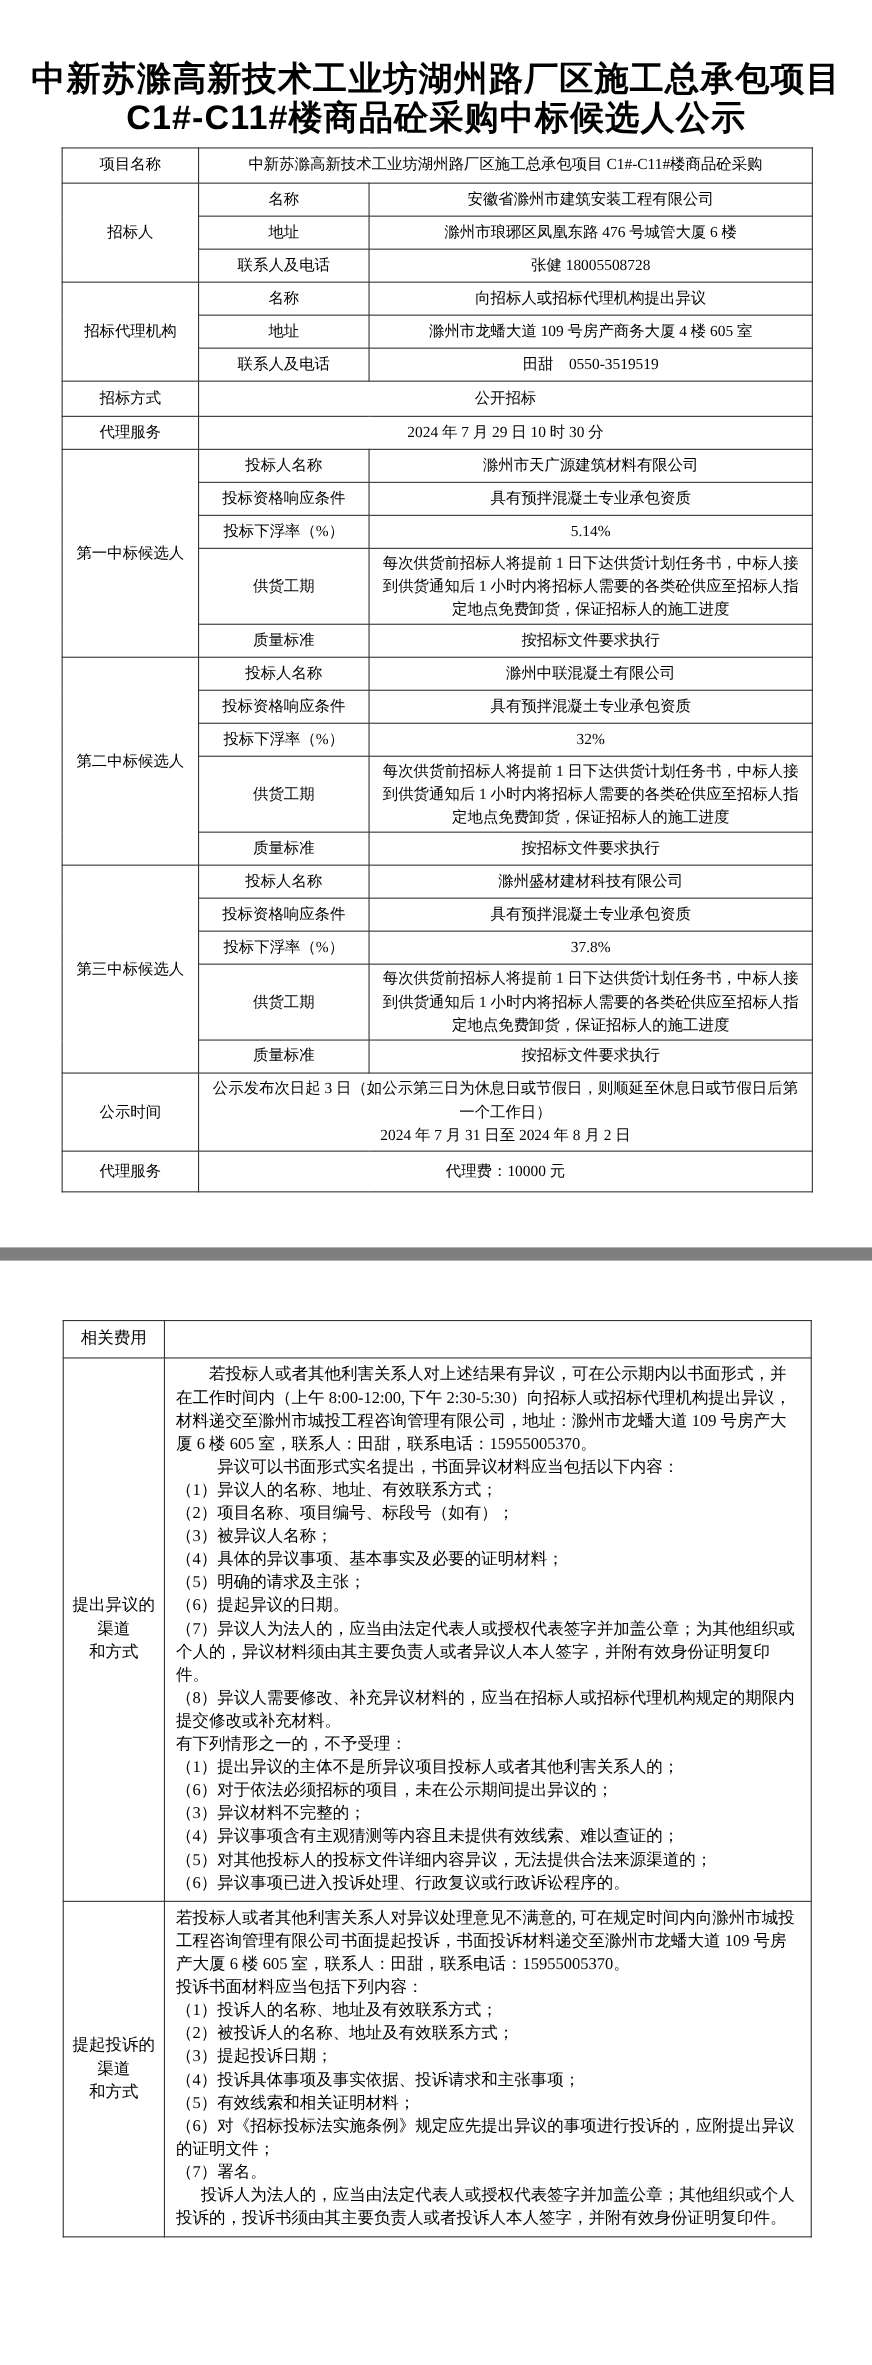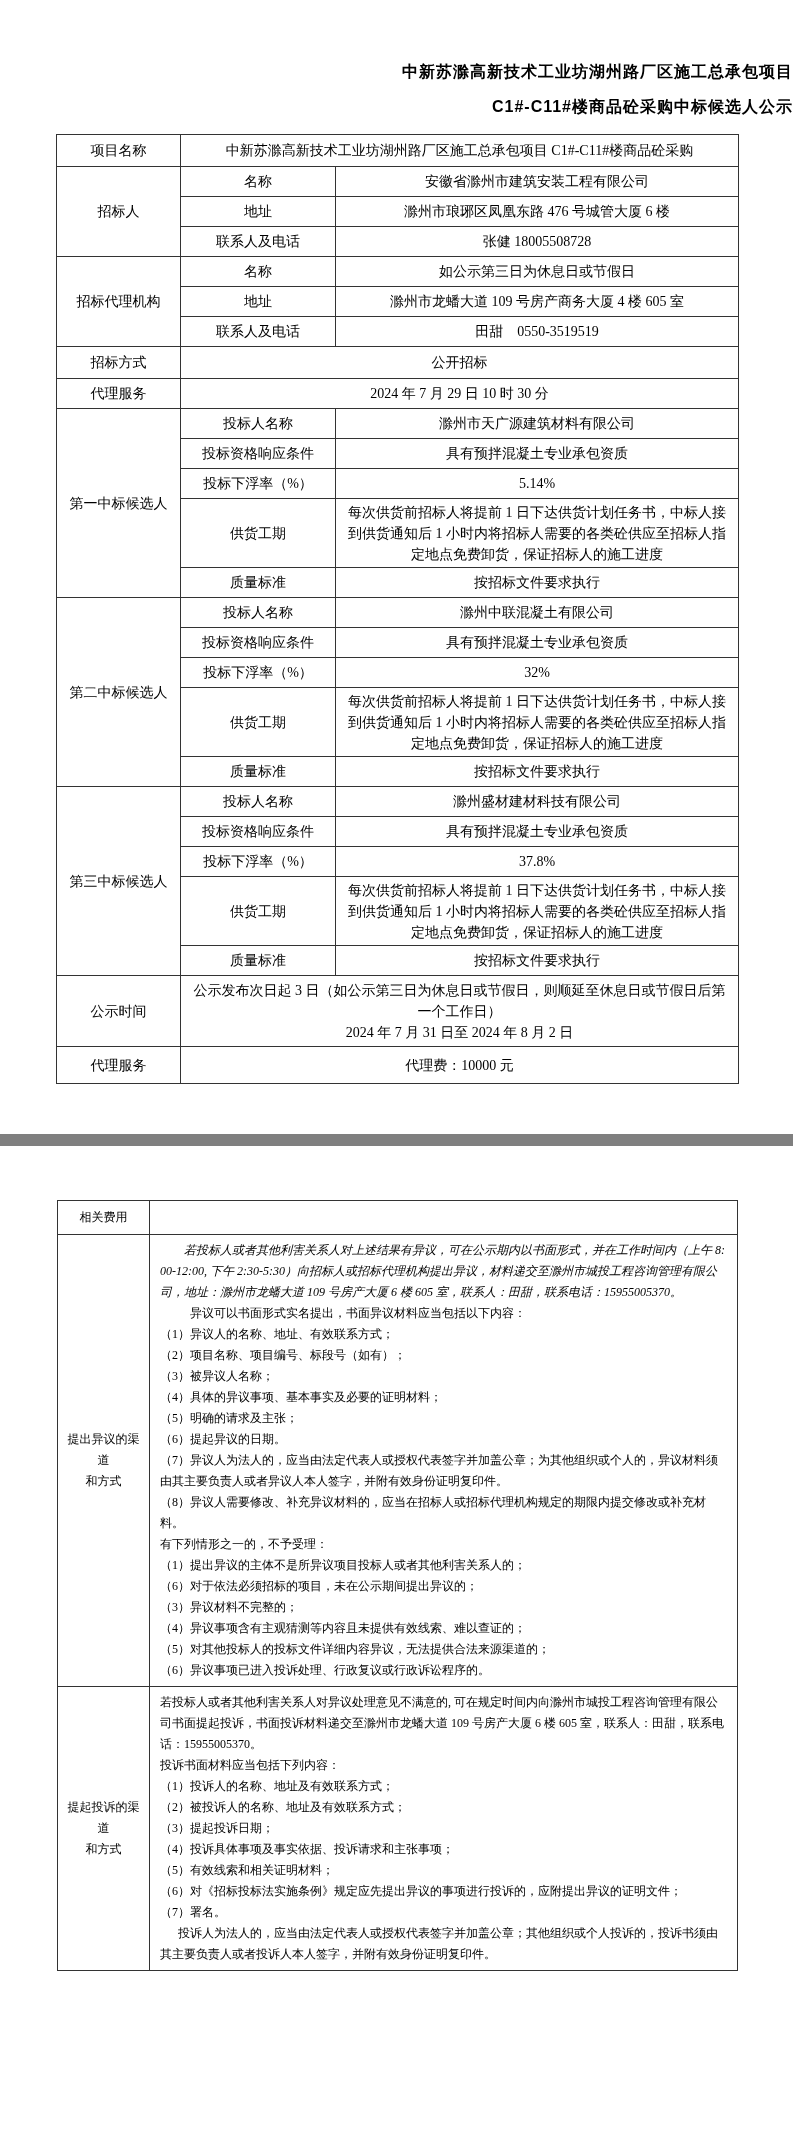--- a/index.html
+++ b/index.html
@@ -12,24 +12,24 @@
     color: #000000;
   }
   .page {
     position: relative;
     width: 793px;
     height: 2150px;
     overflow: hidden;
   }
   .doc-title {
     padding-top: 54px;
-    text-align: right;
+    text-align: center;
     font-family: "Liberation Sans", sans-serif;
     font-weight: bold;
-    font-size: 16px;
+    font-size: 31px;
     line-height: 35px;
     letter-spacing: 1px;
   }
   table.t1 {
     border-collapse: collapse;
     table-layout: fixed;
     margin: 10px 0 0 56px;
     width: 682px;
     padding-left: 43px;
   }
@@ -55,35 +55,35 @@
     margin-top: 50px;
   }
   table.t2 {
     border-collapse: collapse;
     table-layout: fixed;
     margin: 54px 0 0 57px;
     width: 680px;
   }
   table.t2 td {
     border: 1px solid #333333;
-    font-size: 12px;
+    font-size: 15px;
     line-height: 21px;
     vertical-align: middle;
     padding: 3px 8px;
     word-break: break-all;
   }
   table.t2 td.lab {
     text-align: center;
     white-space: pre-line;
     padding: 3px 4px;
   }
   tr.h34 { height: 34px; }
   table.t2 td.content { text-align: left; padding: 5px 10px; }
   td.content p { margin: 0; }
-  p.ind { text-indent: 2em; font-style: italic; }
+  p.ind { text-indent: 2em; }
   p.ind25 { text-indent: 2.5em; }
   p.ind15 { text-indent: 1.5em; }
 </style>
 </head>
 <body>
 
 <div class="page">
 
   <div class="doc-title">
     <div>中新苏滁高新技术工业坊湖州路厂区施工总承包项目</div>
@@ -112,21 +112,21 @@
         <td>滁州市琅琊区凤凰东路 476 号城管大厦 6 楼</td>
       </tr>
       <tr class="h30">
         <td>联系人及电话</td>
         <td>张健 18005508728</td>
       </tr>
 
       <tr class="h30">
         <td rowspan="3">招标代理机构</td>
         <td>名称</td>
-        <td>如公示第三日为休息日或节假日</td>
+        <td>向招标人或招标代理机构提出异议</td>
       </tr>
       <tr class="h30">
         <td>地址</td>
         <td>滁州市龙蟠大道 109 号房产商务大厦 4 楼 605 室</td>
       </tr>
       <tr class="h30">
         <td>联系人及电话</td>
         <td>田甜　0550-3519519</td>
       </tr>
 

